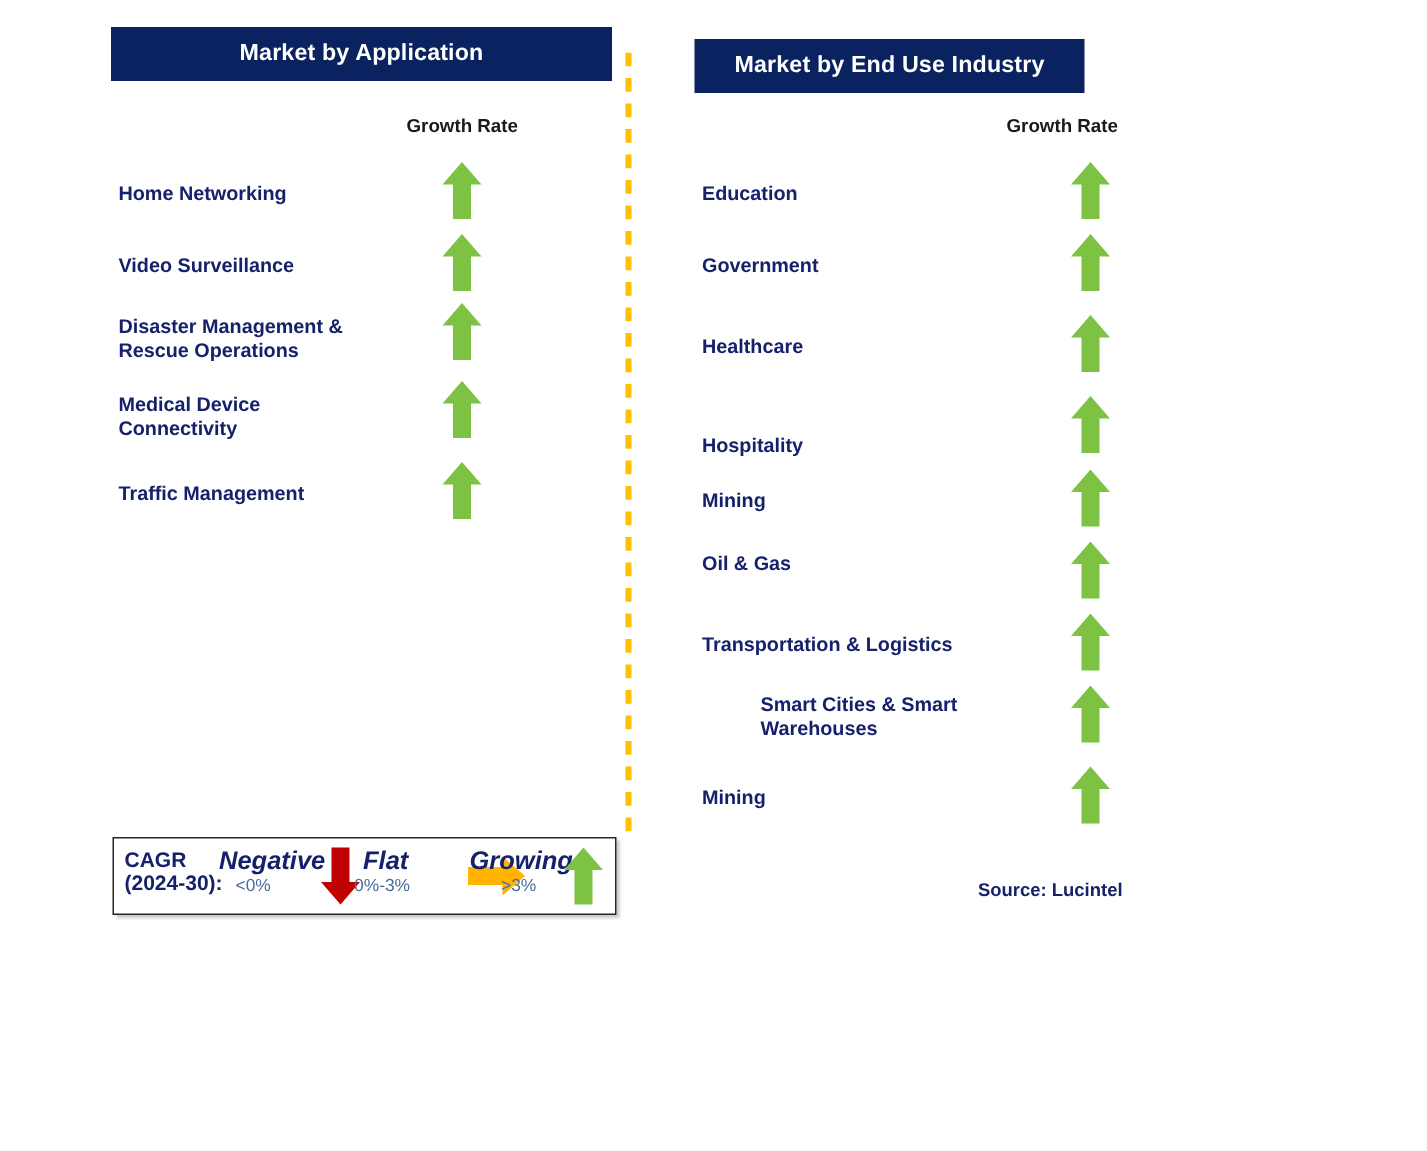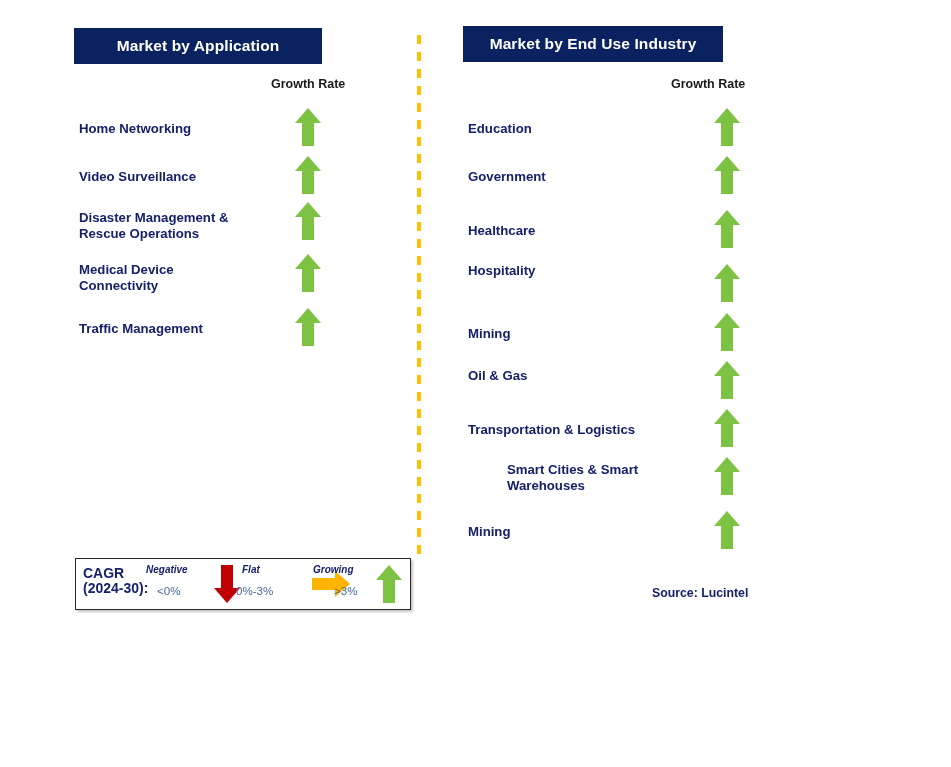--- a/index.html
+++ b/index.html
@@ -26,21 +26,21 @@
     background: #0A2260;
     color: #ffffff;
     font-weight: bold;
     font-size: 15.5px;
     letter-spacing: 0.1px;
     display: flex;
     align-items: center;
     justify-content: center;
     text-align: center;
   }
-  #header-left  { left: 74px;  top: 28px; width: 248px; height: 36px; }
+  #header-left  { left: 74px;  top: 18px; width: 334px; height: 36px; }
   #header-right { left: 463px; top: 26px; width: 260px; height: 36px; }
 
   
   .growth-caption {
     position: absolute;
     font-size: 12.5px;
     font-weight: bold;
     color: #1a1a1a;
     white-space: nowrap;
   }
@@ -187,21 +187,21 @@
     font-weight: bold;
     color: #16216B;
     line-height: 15px;
     white-space: pre-line;
   }
   .legend-group {
     position: absolute;
   }
   .legend-word {
     position: absolute;
-    font-size: 10px;
+    font-size: 17px;
     font-weight: bold;
     font-style: italic;
     color: #16216B;
     white-space: nowrap;
   }
   .legend-range {
     position: absolute;
     font-size: 11.6px;
     color: #4A6C9B;
     white-space: nowrap;
@@ -315,21 +315,21 @@
       <div class="row">
         <div class="row-label" style="top: 119px;">Healthcare</div>
         <div class="arrow-slot" style="top: 106px;">
           <div class="arrow-up">
             <div class="shaft"></div>
             <div class="head"></div>
           </div>
         </div>
       </div>
       <div class="row">
-        <div class="row-label" style="top: 159px; text-align: right;">Hospitality</div>
+        <div class="row-label" style="top: 185px; text-align: right;">Hospitality</div>
         <div class="arrow-slot" style="top: 160px;">
           <div class="arrow-up">
             <div class="shaft"></div>
             <div class="head"></div>
           </div>
         </div>
       </div>
       <div class="row">
         <div class="row-label" style="top: 222px;">Mining</div>
         <div class="arrow-slot" style="top: 209px;">

